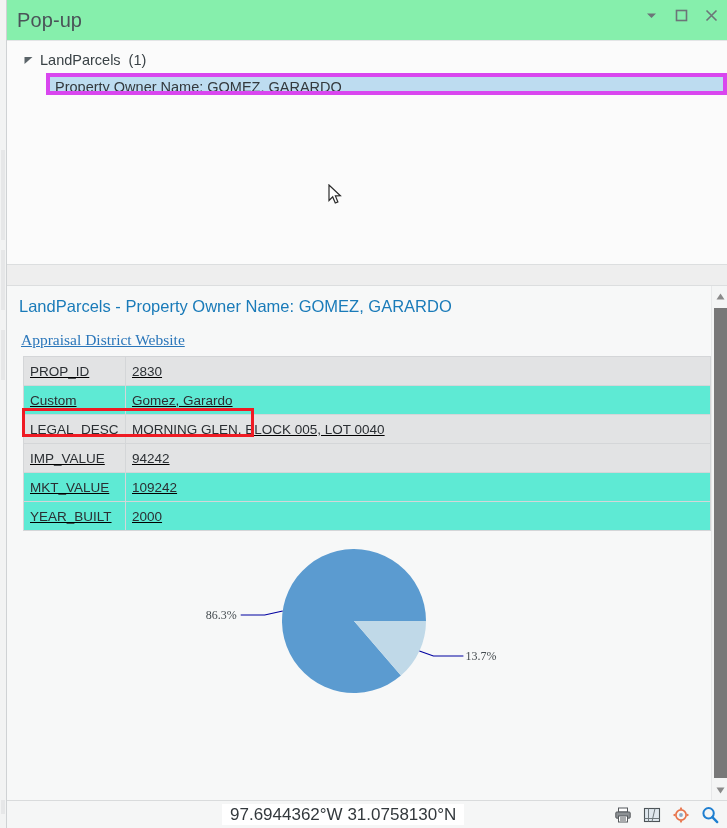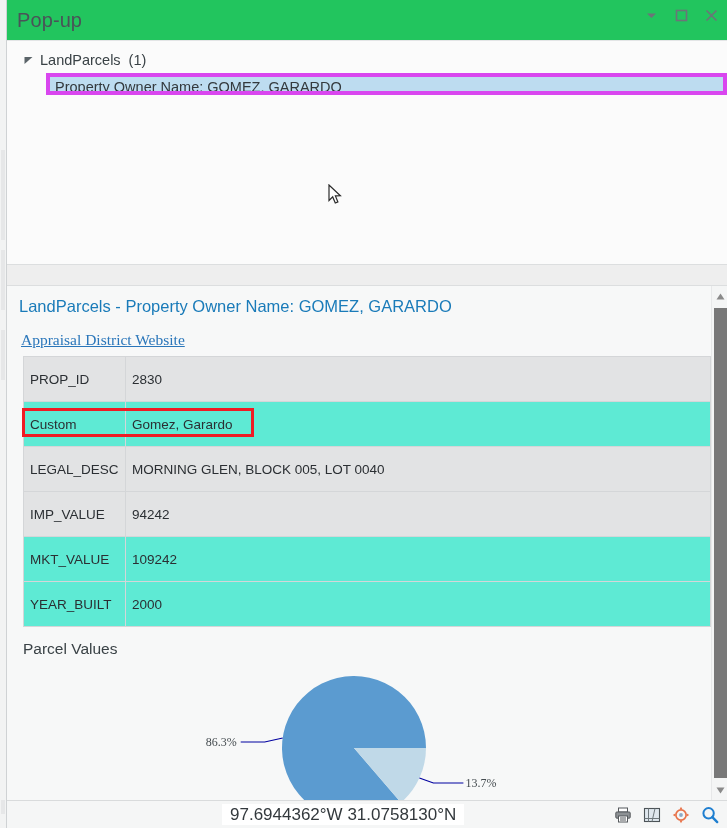--- a/index.html
+++ b/index.html
@@ -38,21 +38,21 @@
     left: 1px;
     width: 4px;
     background: #e6e7e8;
   }
 
   
   .titlebar {
     position: relative;
     height: 40px;
     flex: 0 0 40px;
-    background: #22c55e;
+    background: #86efac;
     display: flex;
     align-items: center;
     padding-left: 17px;
   }
   .titlebar .title {
     font-size: 20px;
     color: #4a5358;
     letter-spacing: .1px;
     font-weight: 400;
   }
@@ -162,21 +162,21 @@
     font-family: Liberation Serif, serif;
   }
 
   
   table.attrs {
     border-collapse: collapse;
     margin-left: 16px;
     width: 688px;
     table-layout: fixed;
   }
-  table.attrs tr { height: 45px; }
+  table.attrs tr { height: 29px; text-decoration: underline; }
   table.attrs td {
     font-size: 13.5px;
     color: #2b2f33;
     padding: 0 0 0 6px;
     border: 1px solid #d4d6d8;
     white-space: nowrap;
     overflow: hidden;
   }
   table.attrs td.k { width: 102px; }
   table.attrs tr.odd td { background: #e2e3e4; border-color: #d4d6d8; }
@@ -346,21 +346,20 @@
             </tr>
           <tr class="even">
               <td class="k">YEAR_BUILT</td>
               <td class="v">2000</td>
             </tr>
         </tbody>
       </table>
 
       <div class="hl-box"></div>
 
-      <div class="chart-title">Parcel Values</div>
 
       <div class="chart-area">
         <svg width="711" height="186" viewBox="0 0 711 186">
 
           <path id="slice0" d="M 347 88 L 393.93 142.60 A 72 72 0 1 1 419.00 88.00 Z" fill="#5b9bd0"></path>
 
           <path id="slice1" d="M 347 88 L 419.00 88.00 A 72 72 0 0 1 393.93 142.60 Z" fill="#c0d9e8"></path>
 
           <path id="leader0" fill="none" d="M 275.7 78.0 L 257.7 82.0 L 233.7 82.0" stroke="#0000a0" stroke-width="1.2"></path>
           <path id="leader1" fill="none" d="M 412.4 118.0 L 426.4 123.0 L 456.4 123.0" stroke="#0000a0" stroke-width="1.2"></path>

